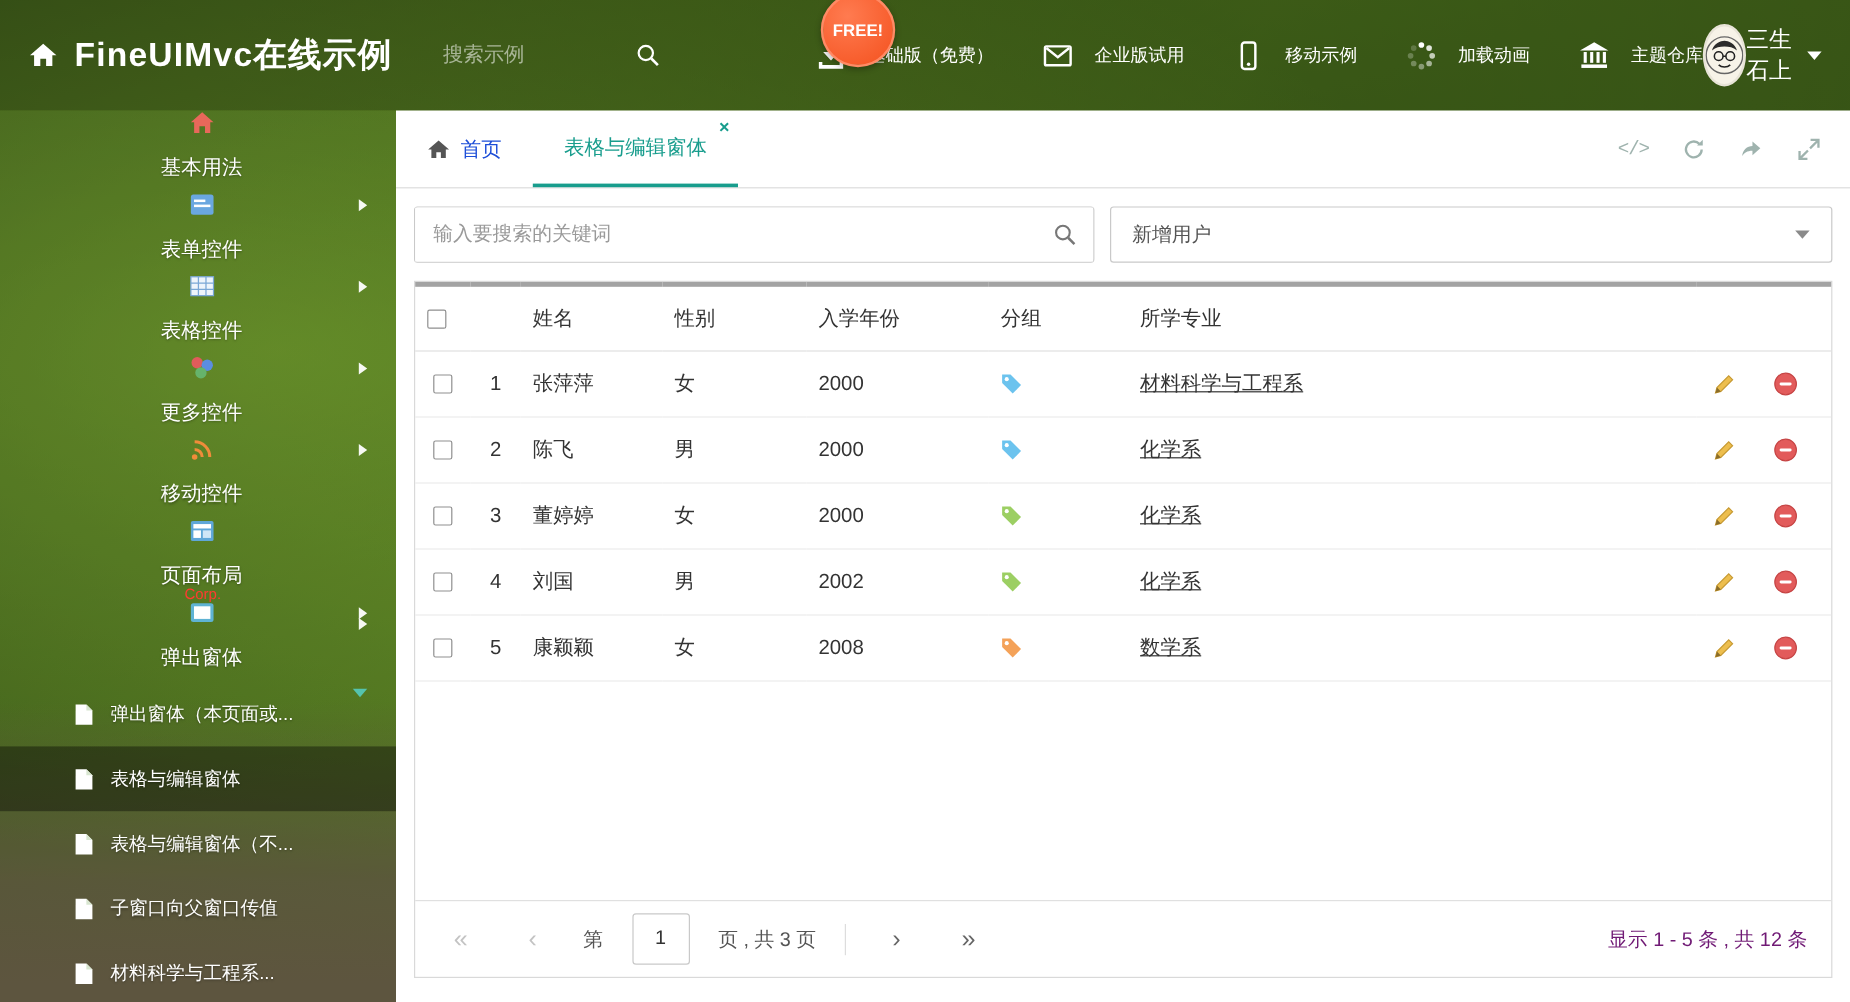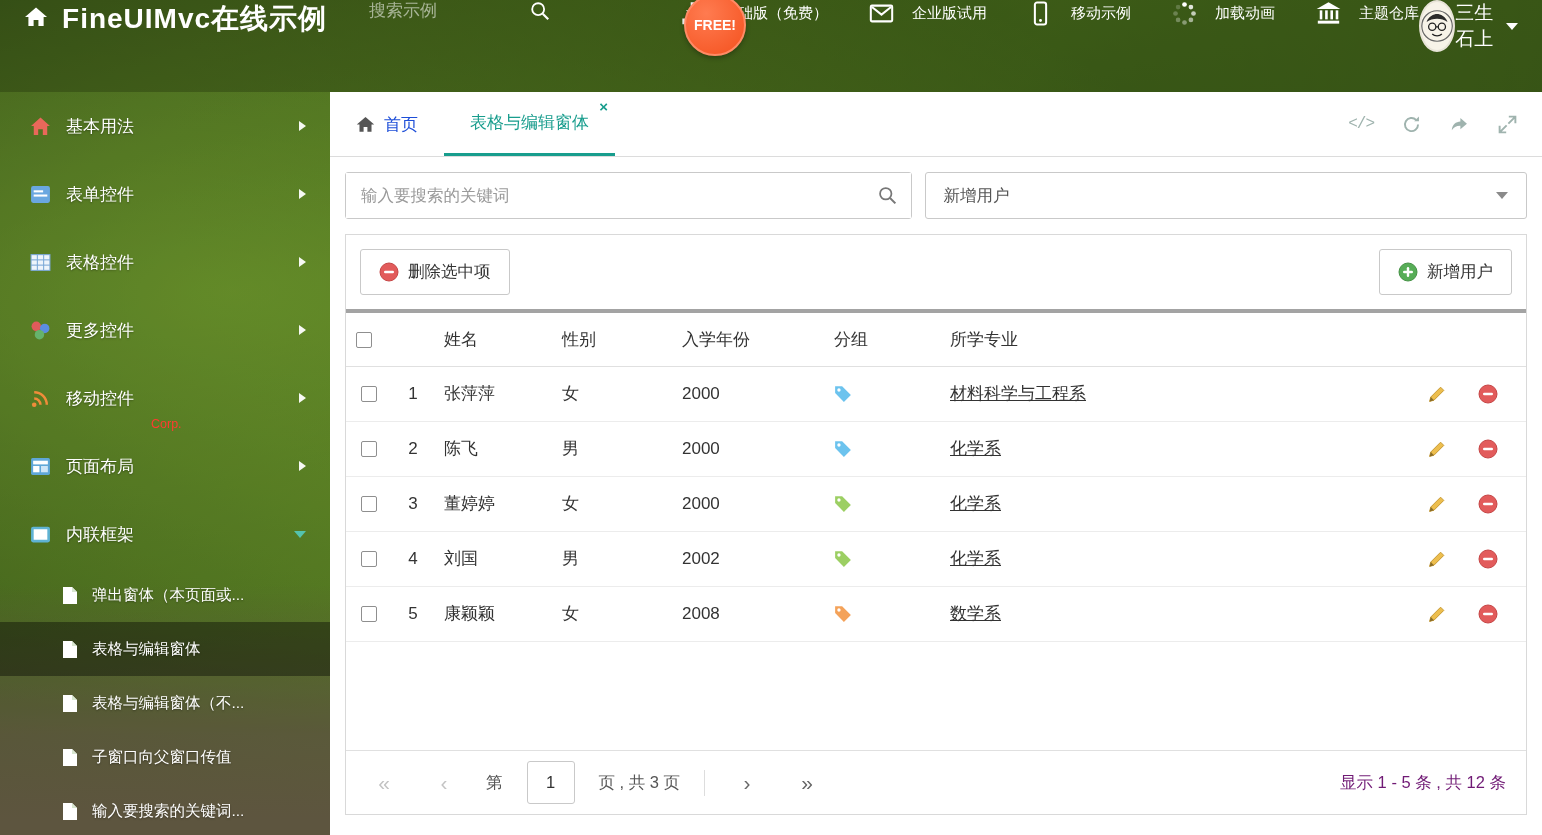--- a/index.html
+++ b/index.html
@@ -7,21 +7,21 @@
   body {
     font-family: "Liberation Sans", "DejaVu Sans", sans-serif;
     background:
       linear-gradient(to bottom, rgba(40,70,20,0) 70%, rgba(110,95,75,0.85) 88%, #6f5f4c 100%),
       radial-gradient(ellipse at 15% 35%, rgba(150,200,60,0.55), rgba(0,0,0,0) 55%),
       radial-gradient(ellipse at 70% 20%, rgba(60,100,25,0.6), rgba(0,0,0,0) 60%),
       linear-gradient(115deg, #41601c 0%, #5c8423 35%, #6f9c2a 55%, #4c7020 100%);
   }
   
   .topbar {
-    position:relative; height:92px; display:flex; align-items:flex-start;
+    position:relative; height:92px; display:flex; align-items:center;
     padding:0 24px; background:rgba(25,40,8,0.45); color:#fff;
   }
   .logo-home { width:34px; height:34px; margin-right:14px; cursor:pointer; }
   .logo-home svg { width:100%; height:100%; }
   .app-title { font-size:28px; font-weight:bold; letter-spacing:1px; white-space:nowrap; }
   .hdr-search { margin-left:42px; display:flex; align-items:center; width:205px; }
   .hdr-search input {
     background:transparent; border:none; outline:none; color:#fff;
     font-size:17px; width:160px; font-family:inherit;
   }
@@ -46,21 +46,21 @@
   .avatar svg { width:100%; height:100%; }
   .user-name { font-size:19px; }
   .caret-dn { width:0; height:0; border-left:6px solid transparent; border-right:6px solid transparent; border-top:7px solid #fff; }
   
   .app { display:flex; height:743px; }
   
   .sidebar { width:330px; flex:0 0 330px; background:rgba(25,45,15,0.20); color:#fff; overflow:hidden; }
   .nav-item {
     height:68px; display:flex; align-items:center; gap:15px;
     padding:0 24px 0 30px; cursor:pointer; font-size:17px;
-    text-shadow:0 1px 2px rgba(0,0,0,0.35); white-space:nowrap;
+    text-shadow:0 1px 2px rgba(0,0,0,0.35); white-space:nowrap;flex-direction:column;
   }
   .nav-item .si { width:21px; height:21px; flex:0 0 21px; }
   .nav-item .si svg { width:100%; height:100%; }
   .arrow-r { margin-left:auto; width:0; height:0; border-top:5px solid transparent; border-bottom:5px solid transparent; border-left:7px solid rgba(255,255,255,0.95); }
   .arrow-d { margin-left:auto; width:0; height:0; border-left:6px solid transparent; border-right:6px solid transparent; border-top:7px solid #55c3ae; }
   .corp-badge { color:#ff3b30; font-size:12.5px; margin-left:2px; text-shadow:none; position:relative; top:2px;margin-top:48px; }
   .sub-item {
     height:54px; display:flex; align-items:center; gap:13px;
     padding-left:62px; font-size:15.5px; cursor:pointer;
     text-shadow:0 1px 2px rgba(0,0,0,0.35); white-space:nowrap;
@@ -284,21 +284,21 @@
       <span>页面布局</span>
       <span class="arrow-r"></span>
     </div>
     <div class="nav-item">
       <span class="si">
         <svg viewBox="0 0 20 20">
             <rect x="1" y="2.5" width="18" height="15" rx="2" fill="#5fb3d4"></rect>
             <rect x="3.5" y="5" width="13" height="10" fill="#fff"></rect>
           </svg>
       </span>
-      <span>内联框架</span>
+      <span>弹出窗体</span>
       <span class="arrow-d"></span>
     </div>
 
     <div class="sub-item">
       <span class="si">
         <svg viewBox="0 0 17 19">
             <path d="M1 1h9l5 5v12H1z" fill="#fff"></path>
             <path d="M10 1l5 5h-5z" fill="#d8e6d0"></path>
           </svg>
       </span>
@@ -331,21 +331,21 @@
       </span>
       <span>子窗口向父窗口传值</span>
     </div>
     <div class="sub-item">
       <span class="si">
         <svg viewBox="0 0 17 19">
             <path d="M1 1h9l5 5v12H1z" fill="#fff"></path>
             <path d="M10 1l5 5h-5z" fill="#d8e6d0"></path>
           </svg>
       </span>
-      <span>输入要搜索的关键词...</span>
+      <span>材料科学与工程系...</span>
     </div>
   </aside>
 
   <div class="main">
     <div class="tabbar">
       <div class="tab">
         <span class="ti">
           <svg viewBox="0 0 24 24">
               <path d="M12 2.5L23 12h-3.4v9h-5.2v-6h-4.8v6H4.4v-9H1z" fill="#555"></path>
             </svg>
@@ -388,41 +388,20 @@
               </svg>
           </span>
         </div>
         <div class="select-box">
           <span>新增用户</span>
           <span class="select-caret"></span>
         </div>
       </div>
 
       <div class="panel">
-        <div class="panel-toolbar">
-          <button class="btn">
-            <span class="cir-ico">
-              <svg viewBox="0 0 20 20">
-                  <circle cx="10" cy="10" r="9" fill="#e25b5b" stroke="#c64545"></circle>
-                  <rect x="5" y="8.8" width="10" height="2.4" rx="1.2" fill="#fff"></rect>
-                </svg>
-            </span>
-            <span>删除选中项</span>
-          </button>
-          <button class="btn">
-            <span class="cir-ico">
-              <svg viewBox="0 0 20 20">
-                  <circle cx="10" cy="10" r="9" fill="#57ad57" stroke="#459245"></circle>
-                  <rect x="5" y="8.8" width="10" height="2.4" rx="1.2" fill="#fff"></rect>
-                  <rect x="8.8" y="5" width="2.4" height="10" rx="1.2" fill="#fff"></rect>
-                </svg>
-            </span>
-            <span>新增用户</span>
-          </button>
-        </div>
 
         <table class="grid">
           <colgroup>
             <col class="col-chk">
               <col class="col-num">
               <col class="col-name">
               <col class="col-gender">
             <col class="col-year">
               <col class="col-group">
               <col>

